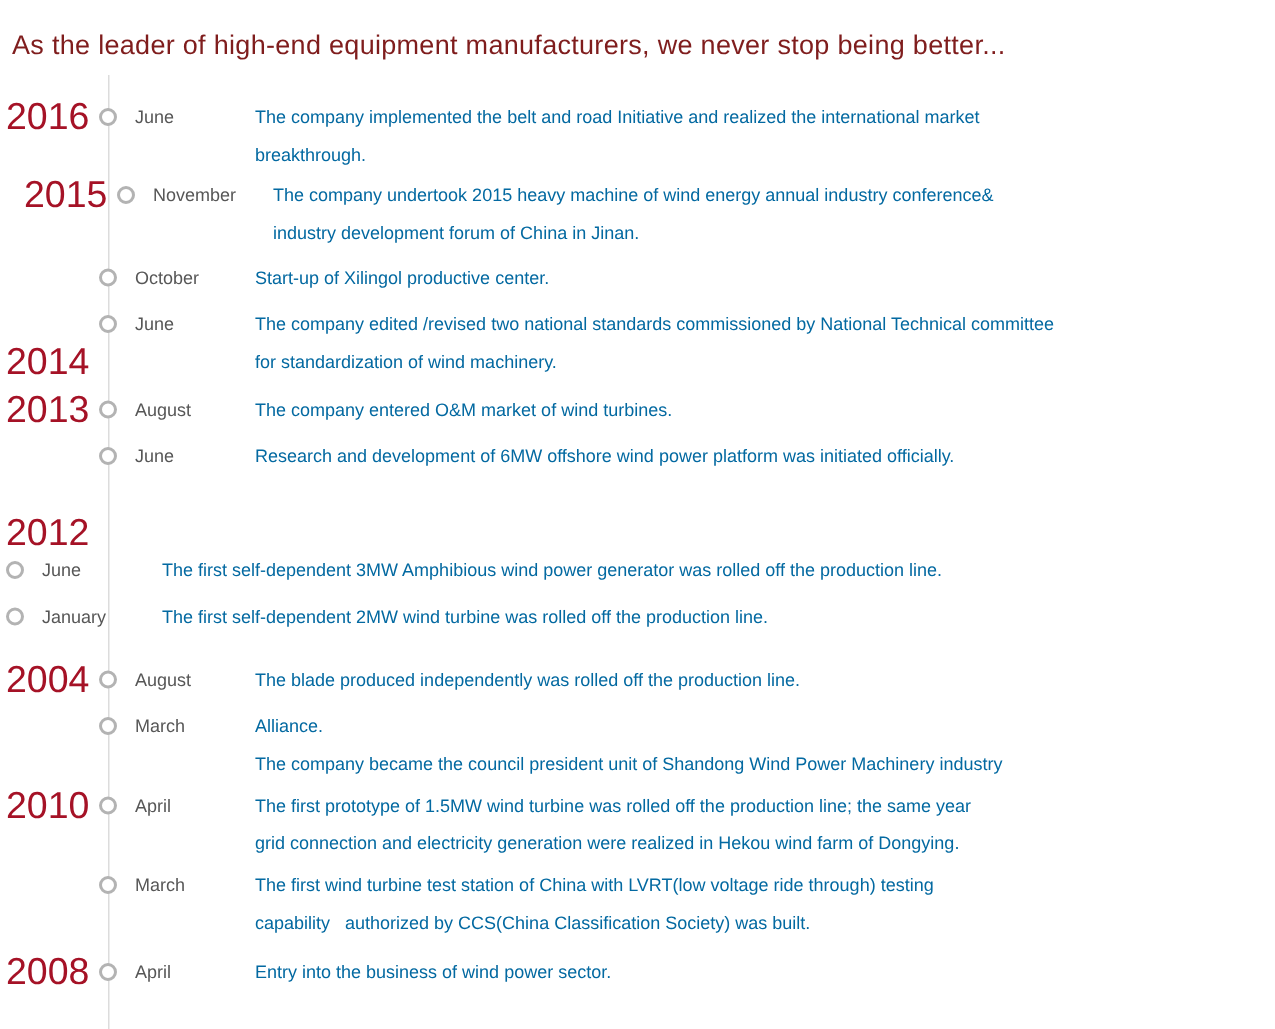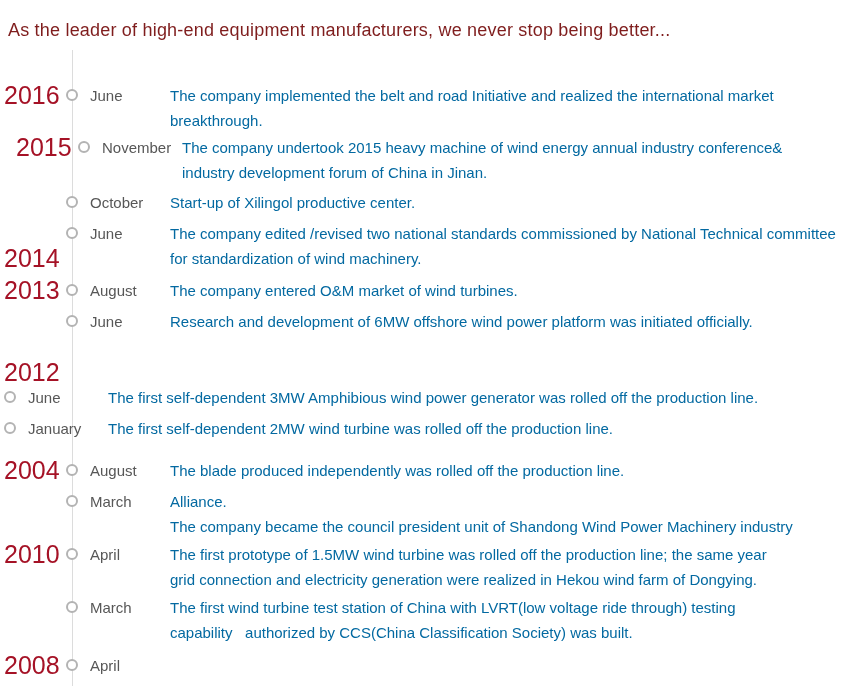--- a/index.html
+++ b/index.html
@@ -24,21 +24,21 @@
   .vline {
     position: absolute;
     top: 50px;
     bottom: 0;
     left: 72px;
     width: 1px;
     background: #dcdcdc;
   }
   .timeline {
     position: absolute;
-    top: 83px;
+    top: 66px;
     left: 0;
     width: 850px;
   }
   .group { display: flex; }
   .g0 { margin-bottom: 2px; }
   .g1 { margin-bottom: 5px; padding-left: 12px; }
   .g2 { margin-bottom: 7px; align-items: flex-end; }
   .g3 { margin-bottom: 26px; }
   .g4 { margin-bottom: 17px; flex-direction: column; }
   .g5 { margin-bottom: 3px; }
@@ -51,21 +51,21 @@
     flex-shrink: 0;
     font-size: 25px;
     line-height: 25px;
     color: #a51226;
   }
   .entries { flex: 1; min-width: 0; }
   .entry {
     position: relative;
     display: flex;
     padding-left: 28px;
-    font-size: 15px;
+    font-size: 12px;
     line-height: 25px;
   }
   .entry + .entry { margin-top: 6px; }
   .g6 .entry + .entry { margin-top: 3px; }
   .marker {
     position: absolute;
     left: 4px;
     top: 6px;
     width: 8px;
     height: 8px;
@@ -225,18 +225,21 @@
         </div>
       </div>
     </div>
 
     <div class="group g7">
       <div class="year">2008</div>
       <div class="entries">
         <div class="entry">
           <span class="marker"></span>
           <span class="month">April</span>
+          <div class="desc">
+            <span>Entry into the business of wind power sector.</span>
+          </div>
         </div>
       </div>
     </div>
 
   </div>
 </div>
 
 </body></html>

